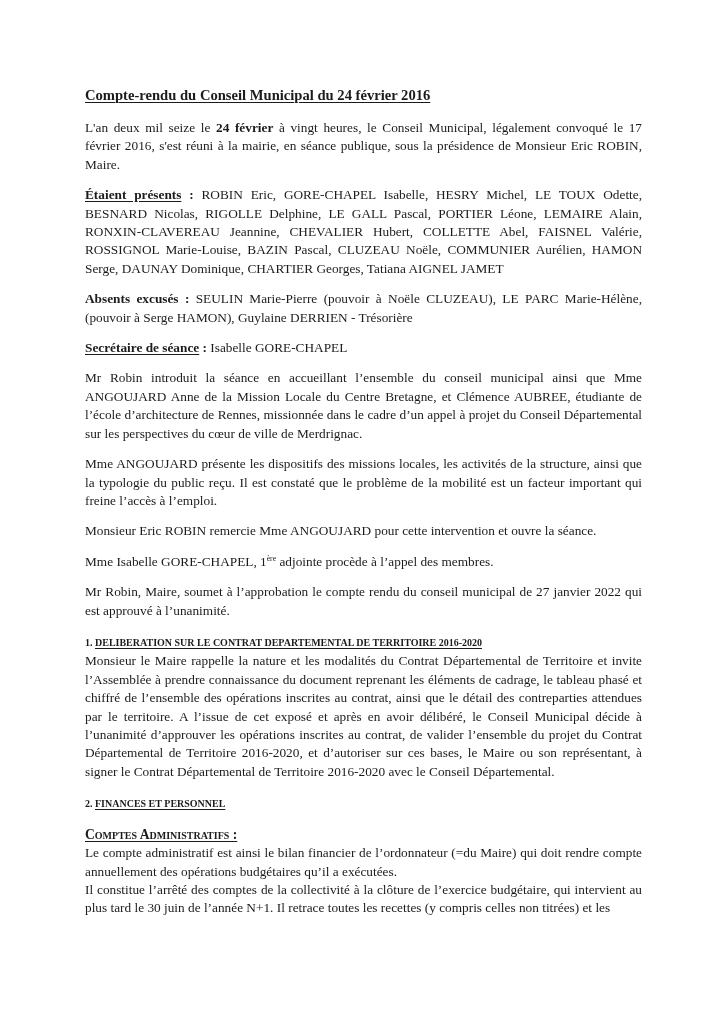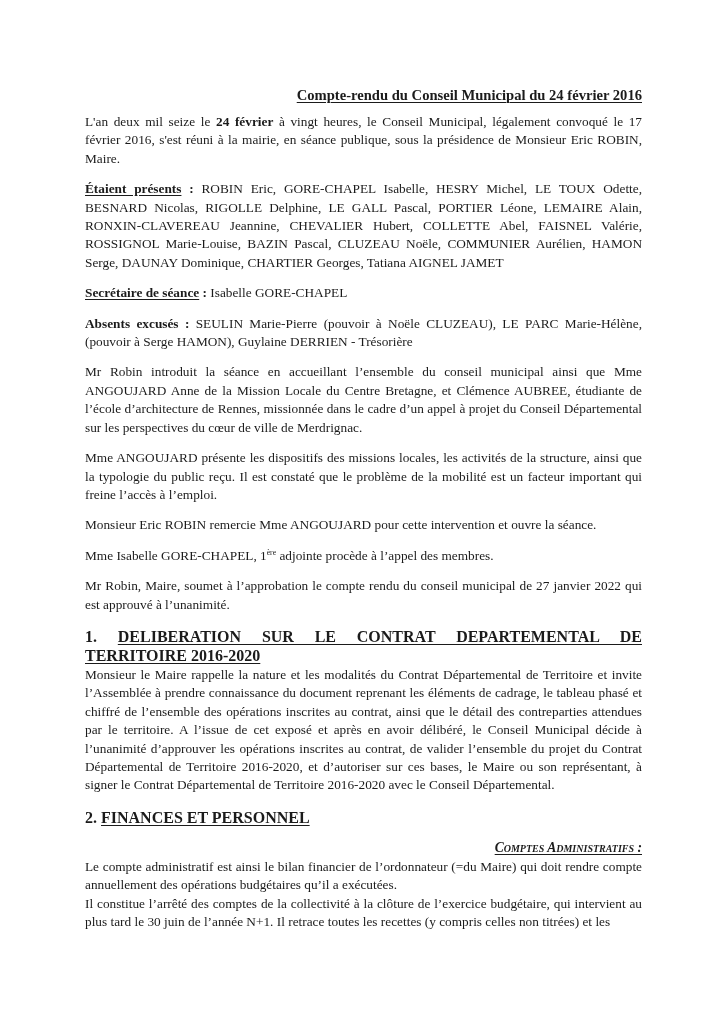--- a/index.html
+++ b/index.html
@@ -21,68 +21,67 @@
     overflow: hidden;
   }
   .para {
     margin: 0 0 12px 0;
     text-align: justify;
   }
   .m0 {
     margin: 0;
   }
   .title {
-    margin: 0 0 8px 0;
-    text-align: right;
+    margin: 0 0 14px 0;
+    text-align: left;
     font-size: 14.6px;
     line-height: 19px;
     font-weight: bold;
   }
   .head {
-    font-size: 16px;
+    font-size: 10px;
     line-height: 19.5px;
     font-weight: bold;
     text-align: justify;
     margin: 13px 0 0 0;
   }
   .head.gap-after {
     margin-bottom: 12px;
     font-family: Liberation Serif, serif;
   }
   .subhead {
     font-size: 13.6px;
     line-height: 18.4px;
     font-weight: bold;
     font-variant: small-caps;
     margin: 0;
-    text-align: right;
-    font-style: italic;
+    text-align: left;
   }
   .b { font-weight: bold; }
   .u { text-decoration: underline; text-decoration-thickness: 1px; text-underline-offset: 2px; }
   .sup {
     font-size: 0.58em;
     vertical-align: super;
     line-height: 0;
   }
 </style>
 </head>
 <body>
 
 <div class="page">
 
   <p class="title"><span class="b u">Compte-rendu du Conseil Municipal du 24 février 2016</span></p>
 
   <p class="para"><span>L'an deux mil seize le </span><span class="b">24 février</span><span> à vingt heures, le Conseil Municipal, légalement convoqué le 17 février 2016, s'est réuni à la mairie, en séance publique, sous la présidence de Monsieur Eric ROBIN, Maire.</span></p>
 
   <p class="para"><span class="b u">Étaient présents</span><span class="b"> :</span><span> ROBIN Eric, GORE-CHAPEL Isabelle, HESRY Michel, LE TOUX Odette, BESNARD Nicolas, RIGOLLE Delphine, LE GALL Pascal, PORTIER Léone, LEMAIRE Alain, RONXIN-CLAVEREAU Jeannine, CHEVALIER Hubert, COLLETTE Abel, FAISNEL Valérie, ROSSIGNOL Marie-Louise, BAZIN Pascal, CLUZEAU Noële, COMMUNIER Aurélien, HAMON Serge, DAUNAY Dominique, CHARTIER Georges, Tatiana AIGNEL JAMET</span></p>
 
+  <p class="para"><span class="b">Absents excusés :</span><span> SEULIN Marie-Pierre (pouvoir à Noële CLUZEAU), LE PARC Marie-Hélène, (pouvoir à Serge HAMON), Guylaine DERRIEN - Trésorière</span></p>
+
   <p class="para"><span class="b u">Secrétaire de séance</span><span class="b"> :</span><span> Isabelle GORE-CHAPEL</span></p>
-
-  <p class="para"><span class="b">Absents excusés :</span><span> SEULIN Marie-Pierre (pouvoir à Noële CLUZEAU), LE PARC Marie-Hélène, (pouvoir à Serge HAMON), Guylaine DERRIEN - Trésorière</span></p>
 
   <p class="para"><span>Mr Robin  introduit la séance en accueillant l’ensemble du conseil municipal ainsi que Mme ANGOUJARD Anne de la Mission Locale du Centre Bretagne, et Clémence AUBREE, étudiante de l’école d’architecture de Rennes, missionnée dans le cadre d’un appel à projet du Conseil Départemental sur les perspectives du cœur de ville de Merdrignac.</span></p>
 
   <p class="para"><span>Mme ANGOUJARD présente les dispositifs des missions locales, les activités de la structure, ainsi que la typologie du public reçu. Il est constaté que le problème de la mobilité est un facteur important qui freine l’accès à l’emploi.</span></p>
 
   <p class="para"><span>Monsieur Eric ROBIN remercie Mme ANGOUJARD pour cette intervention et ouvre la séance.</span></p>
 
   <p class="para"><span>Mme Isabelle GORE-CHAPEL, 1</span><sup class="sup">ère</sup><span> adjointe procède à l’appel des membres.</span></p>
 
   <p class="para"><span>Mr Robin, Maire, soumet à l’approbation le compte rendu du conseil municipal de 27 janvier 2022 qui est approuvé à l’unanimité.</span></p>

